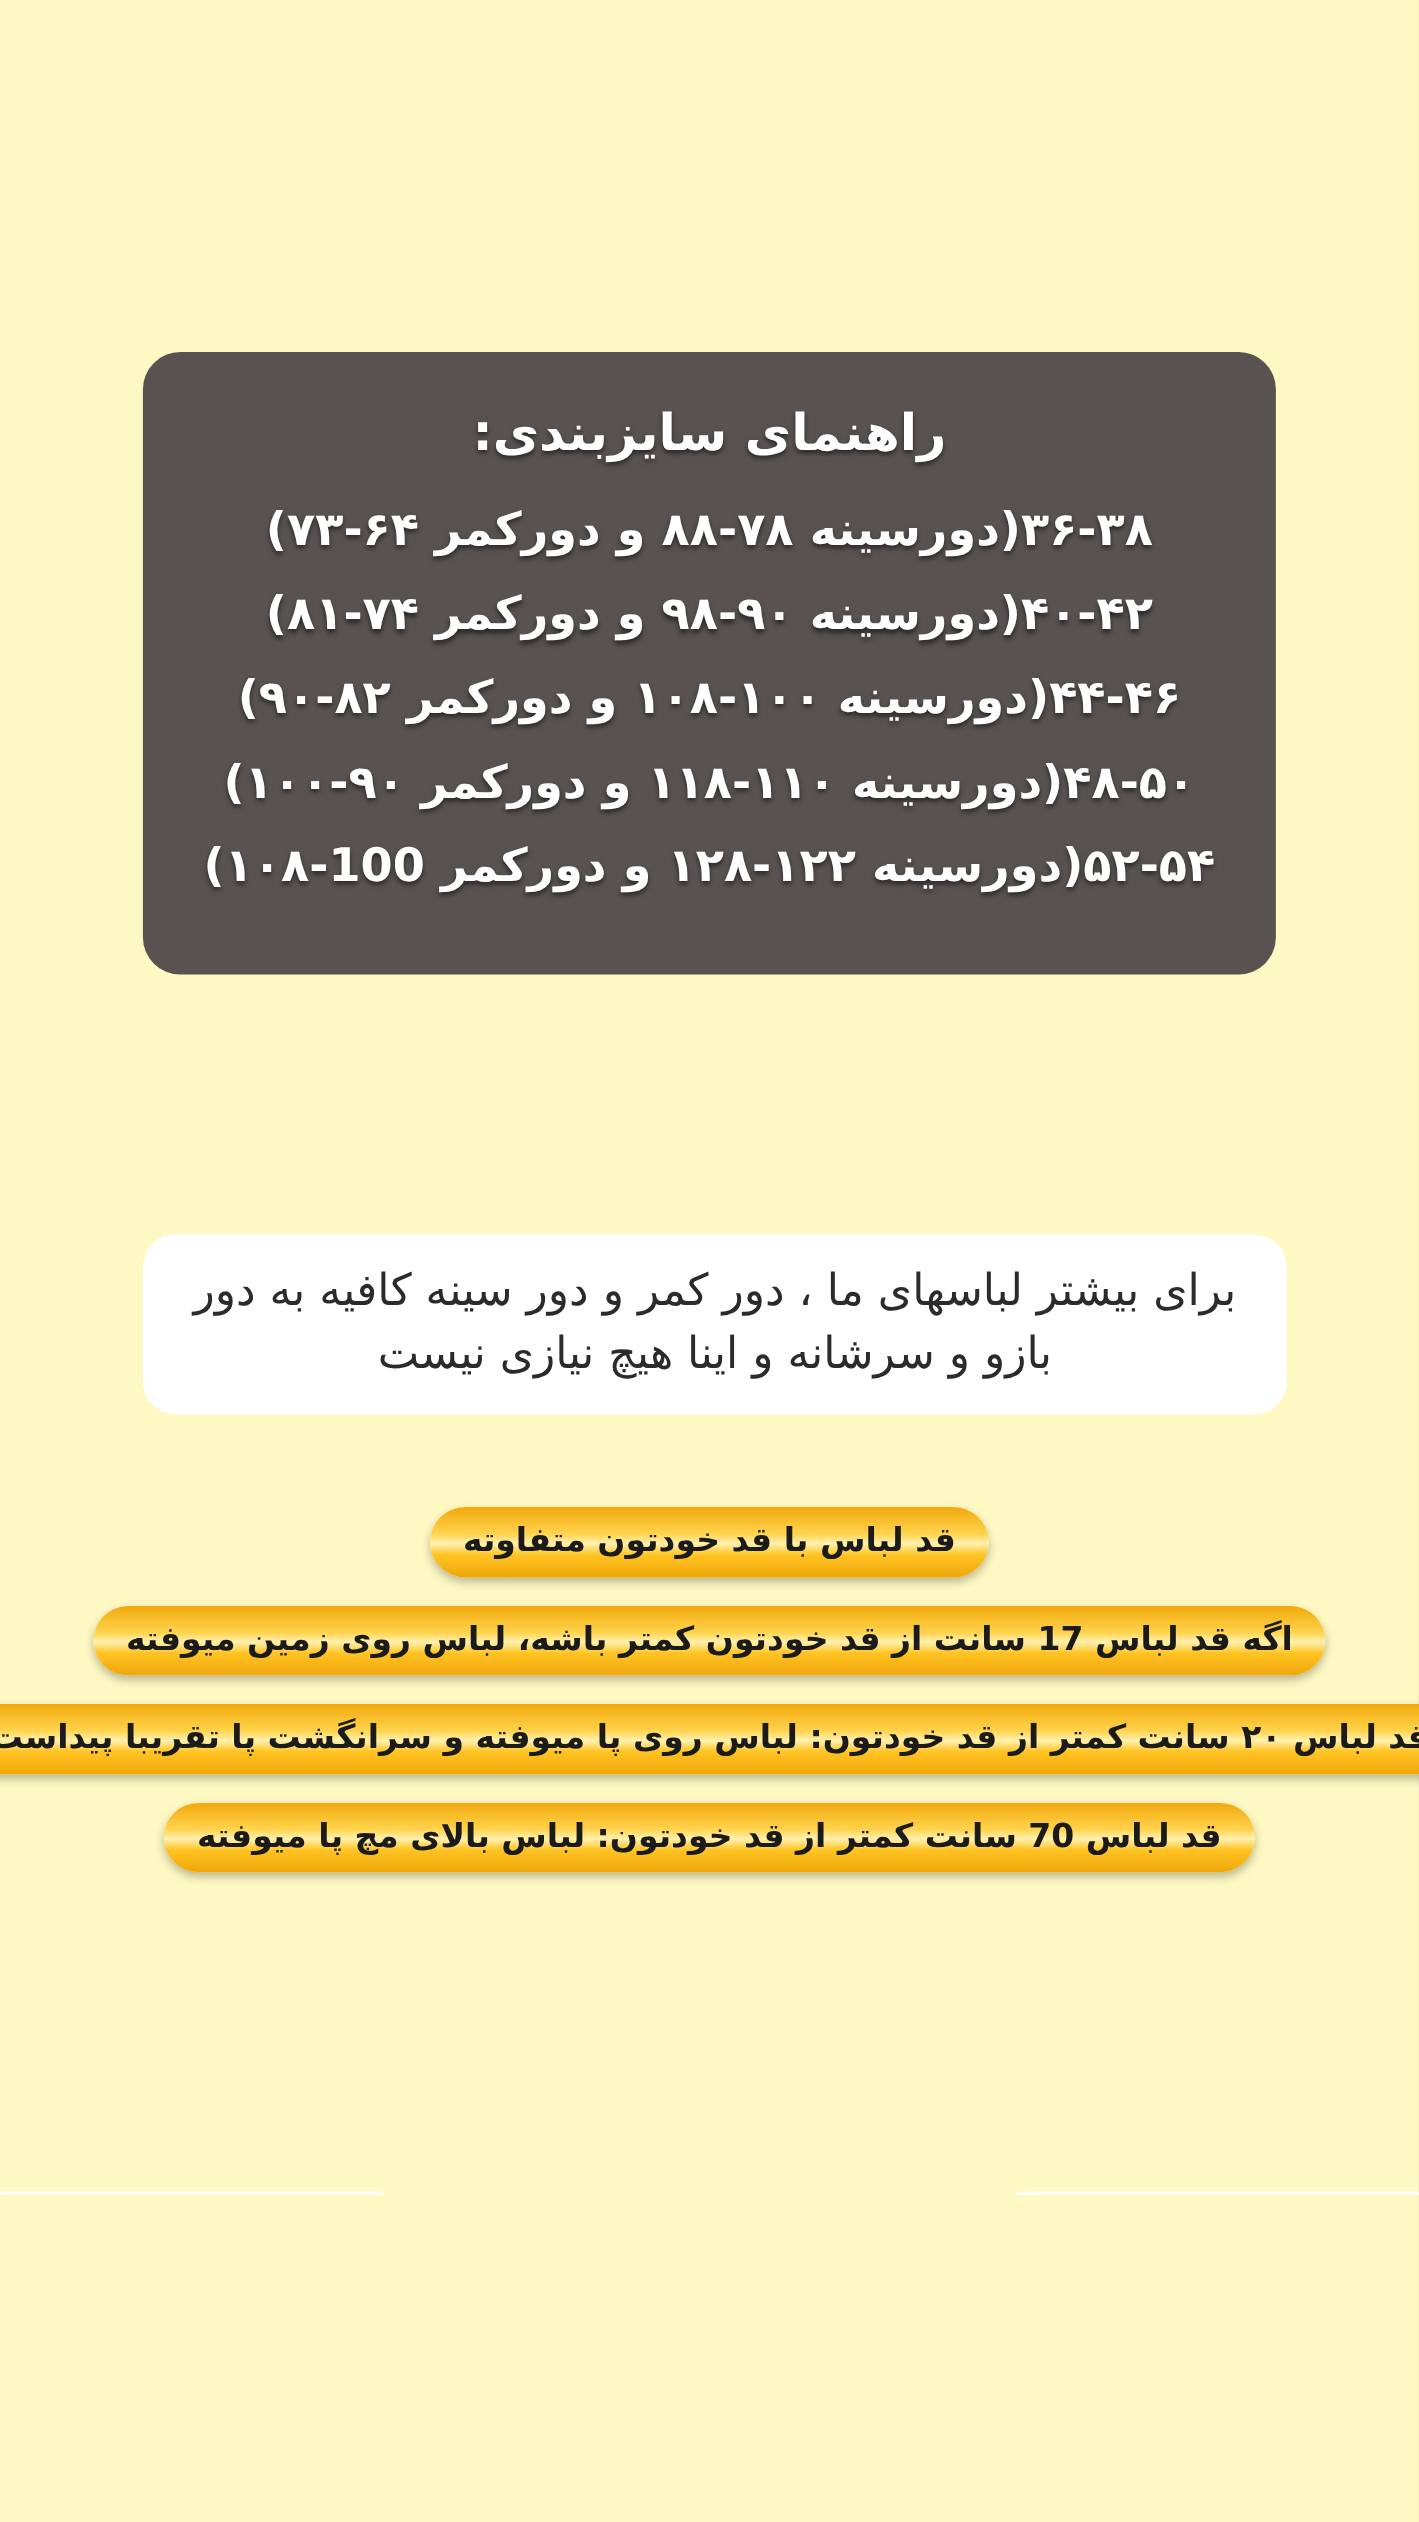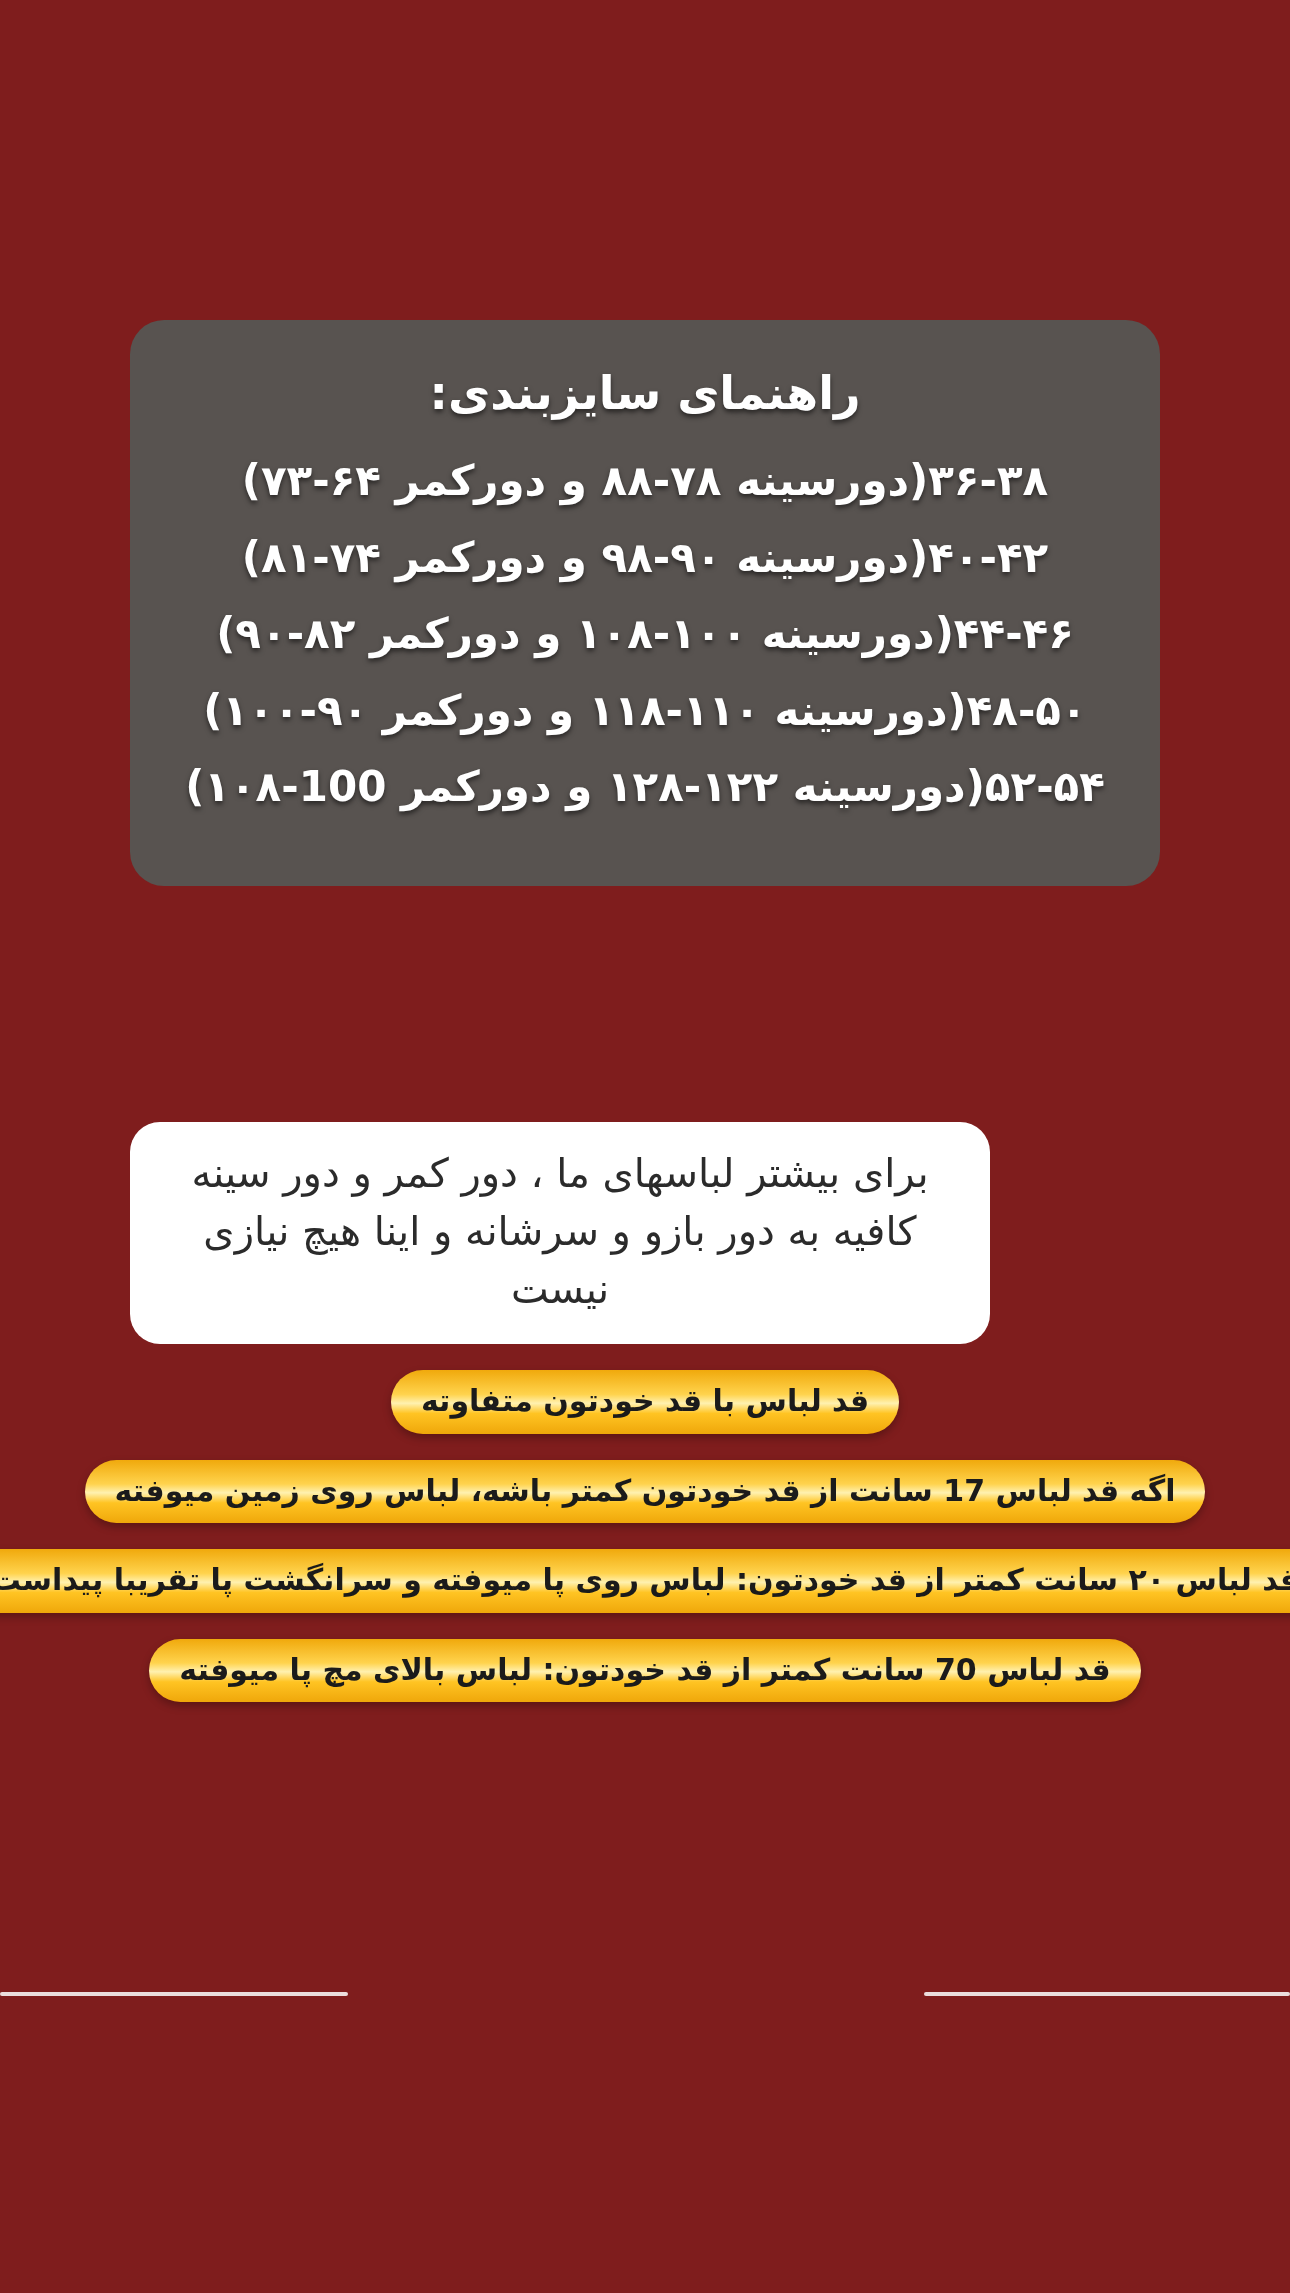--- a/index.html
+++ b/index.html
@@ -11,21 +11,21 @@
     width: 1290px;
     height: 2293px;
     position: relative;
     overflow: hidden;
     font-family: "DejaVu Sans", "Liberation Sans", sans-serif;
   }
 
   .page {
     position: absolute;
     inset: 0;
-    background: #7f1d1d;
+    background: #fef9c3;
   }
 
   
   .size-card {
     position: absolute;
     top: 320px;
     left: 130px;
     width: 1030px;
     box-sizing: border-box;
     background: #585350;
@@ -51,21 +51,21 @@
     text-shadow: 0 3px 5px rgba(0,0,0,.55);
     direction: rtl;
     white-space: nowrap;
   }
 
   
   .note {
     position: absolute;
     top: 1122px;
     left: 130px;
-    width: 860px;
+    width: 1040px;
     box-sizing: border-box;
     background: #ffffff;
     border-radius: 30px;
     padding: 22px 34px 26px 34px;
     color: #2b2b2b;
     font-size: 40px;
     line-height: 1.45;
     text-align: center;
     direction: rtl;
   }

